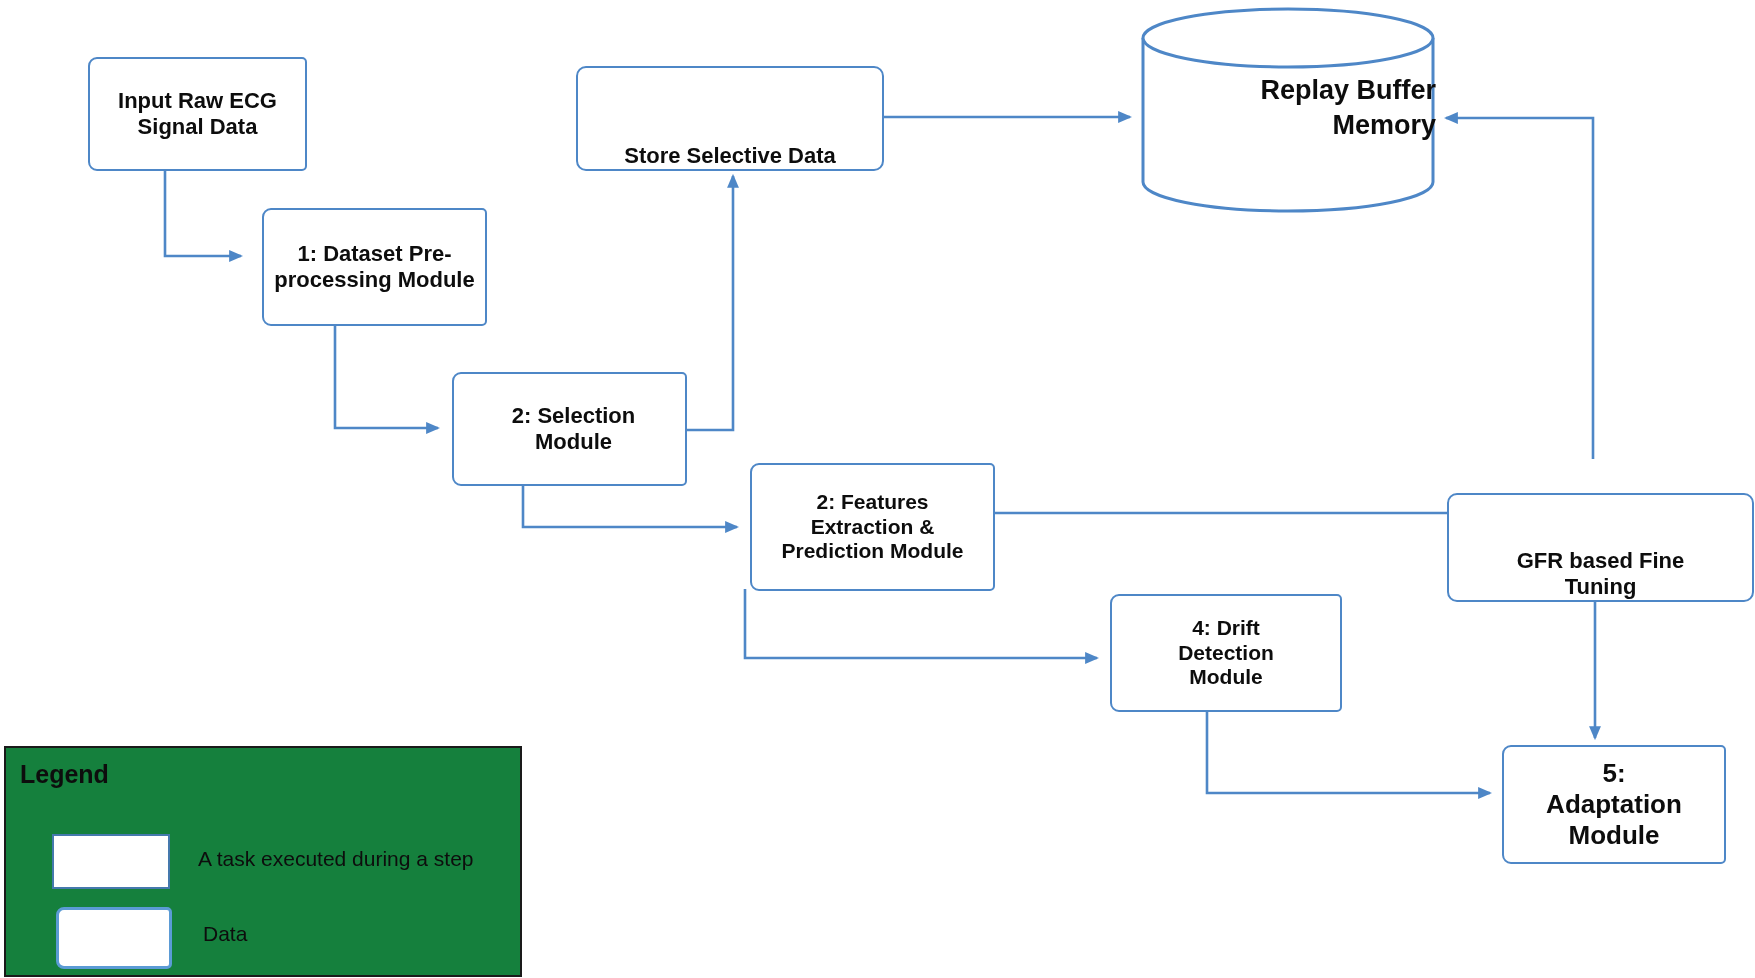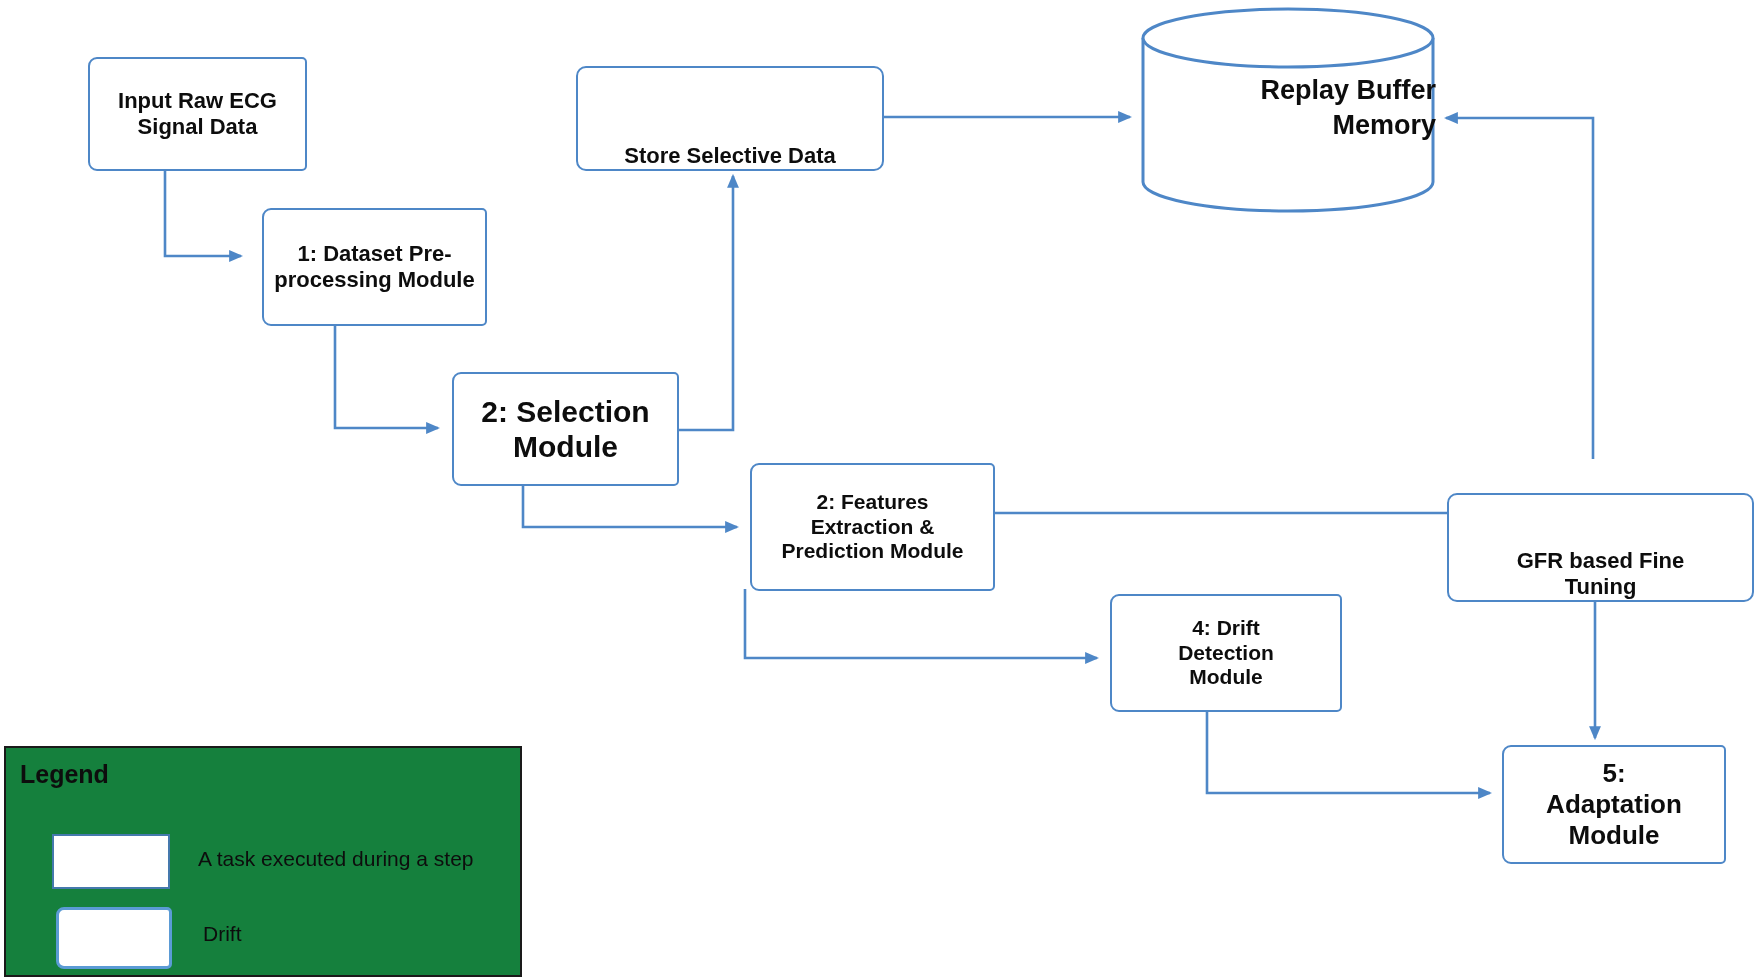--- a/index.html
+++ b/index.html
@@ -29,21 +29,21 @@
     top:-8px;left:-12px;right:1px;bottom:-7px;
     border:2.8px solid var(--accent);border-radius:14px 8px 8px 14px;
   }
   .plain{border-radius:10px;align-items:flex-end;}
   .lbl{display:block;line-height:1.18;}
 
   #n-input     {left:88px;  top:57px;  width:215px;height:110px;font-size:22px;}
   #n-input .lbl{max-width:205px;}
   #n-dataset   {left:262px; top:208px; width:221px;height:114px;font-size:22px;}
   #n-dataset .lbl{max-width:215px;}
-  #n-selection {left:452px; top:372px; width:223px;height:110px;font-size:30px;}
+  #n-selection {left:452px; top:372px; width:223px;height:110px;font-size:22px;padding-left:8px;}
   #n-selection .lbl{max-width:170px;}
   #n-features  {left:750px; top:463px; width:241px;height:124px;font-size:21px;}
   #n-features .lbl{max-width:205px;}
   #n-drift     {left:1110px;top:594px; width:228px;height:114px;font-size:21px;}
   #n-drift .lbl{max-width:135px;}
   #n-adaptation{left:1502px;top:745px; width:220px;height:115px;font-size:26px;}
   #n-adaptation .lbl{max-width:165px;}
   #n-store     {left:576px; top:66px;  width:304px;height:101px;font-size:22px;}
   #n-gfr       {left:1447px;top:460px; width:303px;height:105px;font-size:22px;margin-top:33px;}
   #n-gfr .lbl{max-width:230px;}
@@ -136,16 +136,16 @@
     <div class="lbl">
       <span>Replay Buffer Memory</span>
     </div>
   </div>
 
   <div class="legend">
     <div class="legend-title">Legend</div>
     <div class="sym-task"></div>
     <div class="legend-task-label">A task executed during a step</div>
     <div class="sym-step"></div>
-    <div class="legend-step-label">Drift</div>
+    <div class="legend-step-label">Data</div>
   </div>
 
 </div>
 
 </body></html>

